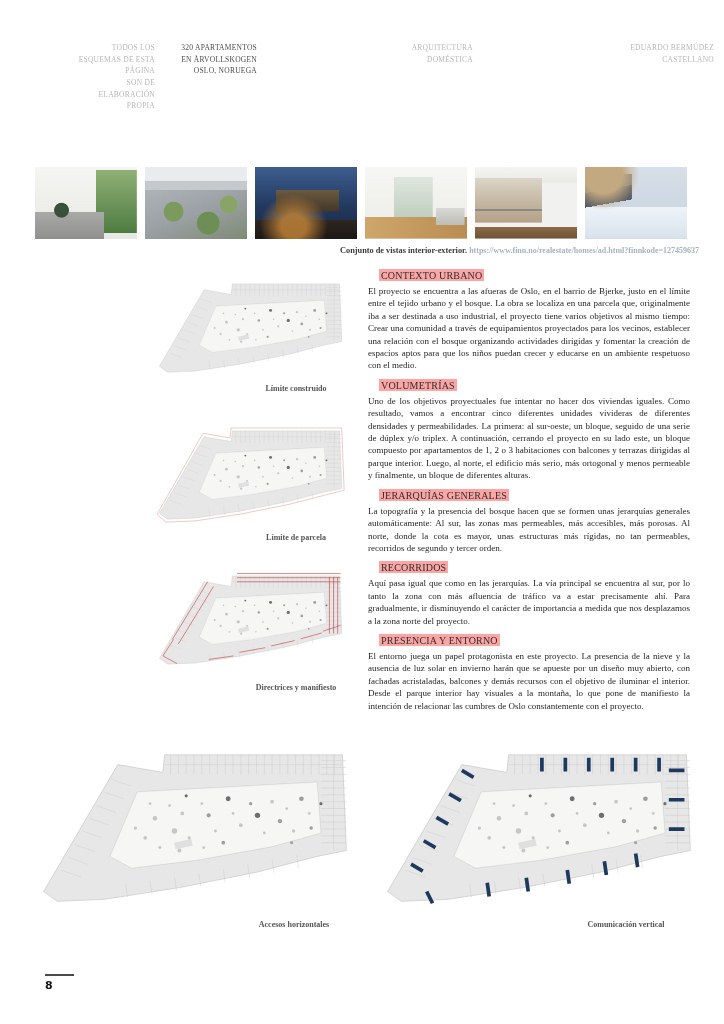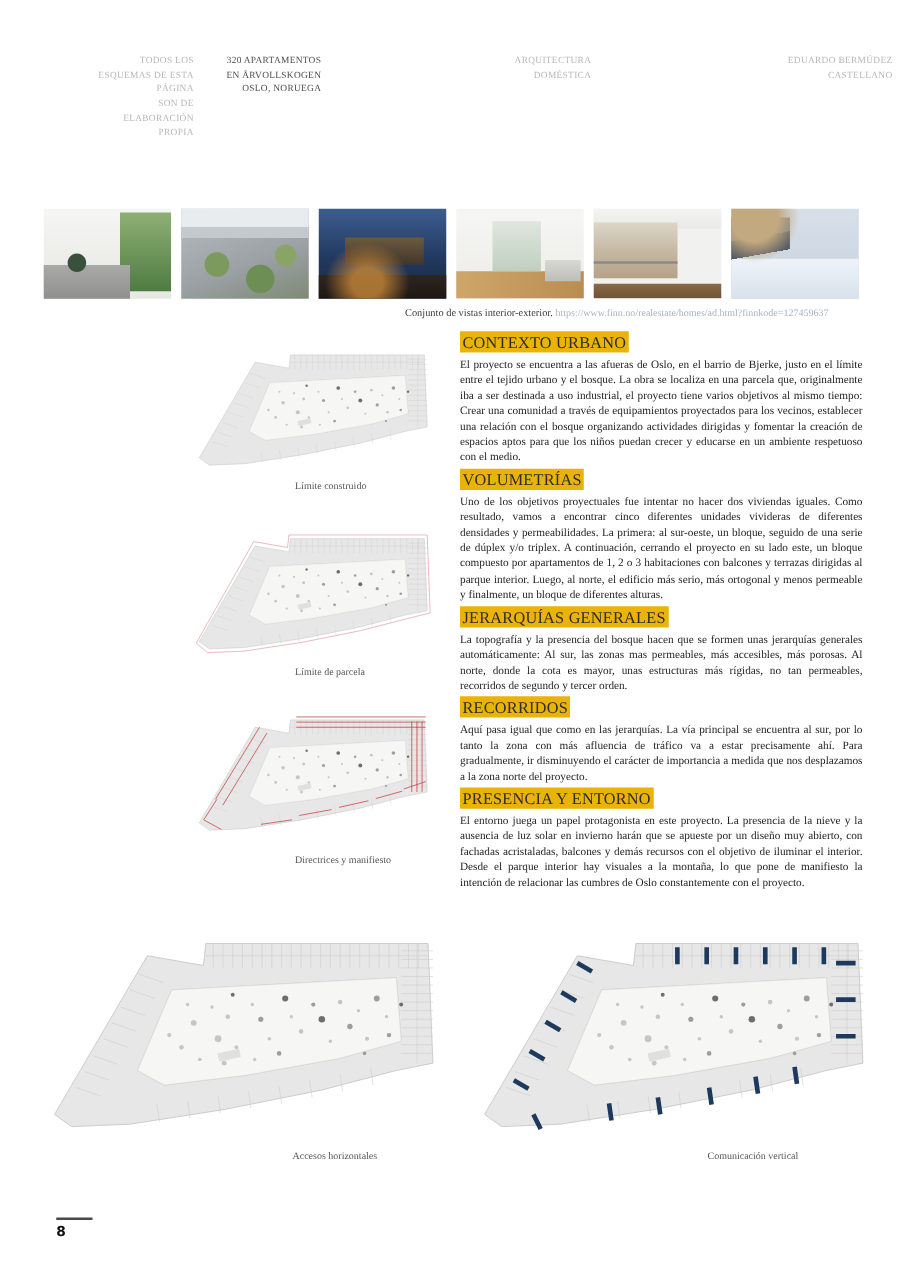--- a/index.html
+++ b/index.html
@@ -46,32 +46,32 @@
     linear-gradient(#8a8a88,#8a8a88) 0% 60%/66% 3% no-repeat,
     linear-gradient(#dcd5c7,#c2b49e 60%,#b5a288) 0% 42%/66% 62% no-repeat,
     linear-gradient(#f4f4f2,#e9e9e6) 0 0/100% 22% no-repeat,
     #f1f1ef;}
   .ph6{background:
     radial-gradient(circle at 18% 10%, #c3a97f 0 18%, rgba(0,0,0,0) 34%),
     linear-gradient(170deg,#7c8189 0 32%, #565b64 32% 56%, rgba(0,0,0,0) 56%) 0 35%/46% 72% no-repeat,
     linear-gradient(#eef3f8,#d8e2ec) 0 100%/100% 44% no-repeat,
     linear-gradient(#d7dfe8,#c6d2de);}
 
-  .photo-caption{position:absolute;left:324px;top:246px;width:380px;font-size:8.3px;color:#3a3a3a;}
+  .photo-caption{position:absolute;left:340px;top:246px;width:380px;font-size:8.3px;color:#3a3a3a;font-weight:bold;}
   .photo-caption a{color:#a8b2bd;text-decoration:none;font-size:8px;}
 
   
   .article{position:absolute;left:368px;top:265px;width:322px;}
-  .hl{display:inline-block;background:#eab308;color:#2e2e2e;font-size:13px;
-      padding:1px 2px 0 2px;letter-spacing:.2px;}
+  .hl{display:inline-block;background:#fca5a5;color:#2e2e2e;font-size:10px;
+      padding:1px 2px 0 2px;letter-spacing:.2px;margin-left:11px;}
   .article p{margin:2px 0 3px 0;font-size:9px;line-height:12.4px;text-align:justify;color:#1f1f1f;}
 
   
   .dg{position:absolute;}
-  .dg-cap{position:absolute;font-size:8px;color:#555;width:120px;text-align:left;}
+  .dg-cap{position:absolute;font-size:8px;color:#555;width:120px;text-align:center;font-weight:bold;}
 
   
   .foot-rule{position:absolute;left:45px;top:974px;width:29px;height:2px;background:#4a4a4a;}
   .page-num{position:absolute;left:45px;top:979px;font-family:"DejaVu Sans",sans-serif;
             font-weight:bold;font-size:11px;color:#111;}
 </style>
 </head>
 <body>
 
 <div class="page">

